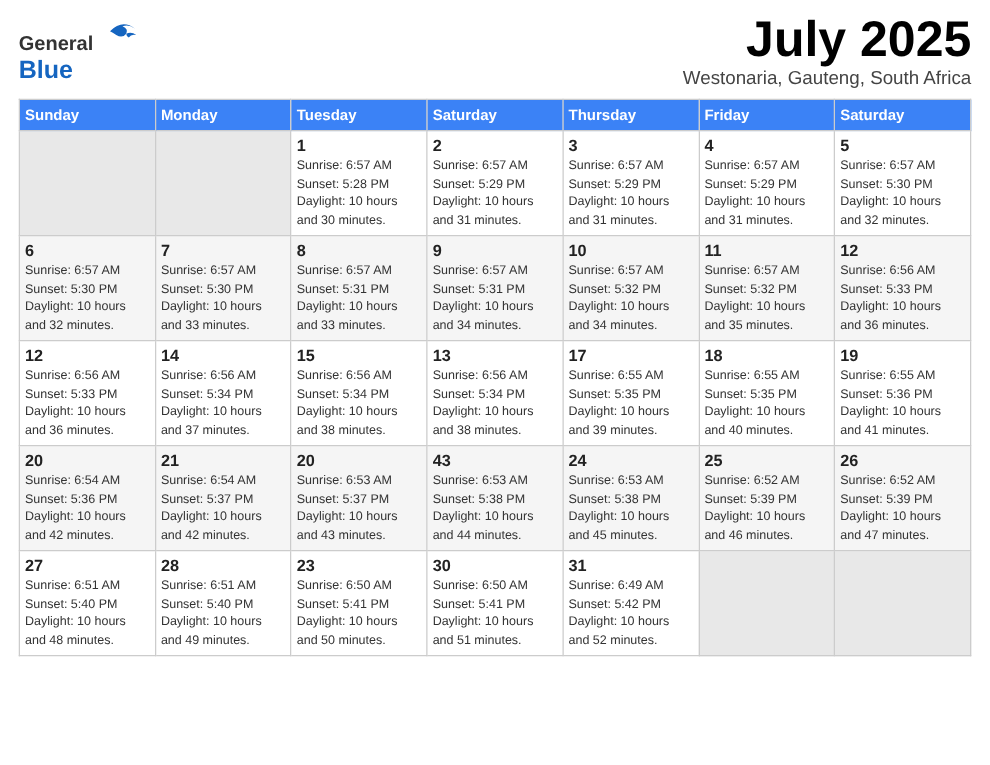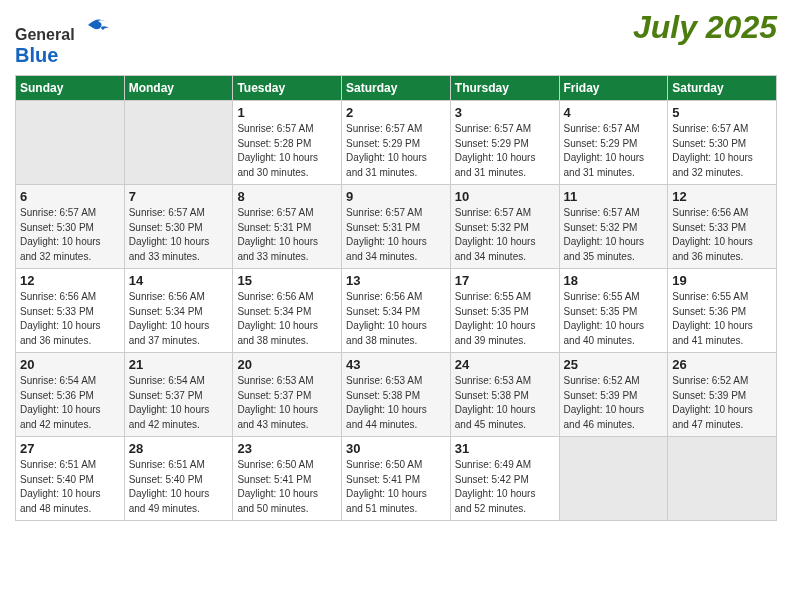--- a/index.html
+++ b/index.html
@@ -36,37 +36,36 @@
     }
     .logo-icon {
       width: 30px;
       height: 30px;
       margin-left: 4px;
     }
     .title-block {
       text-align: right;
     }
     .main-title {
-      font-size: 32px;
+      font-size: 40px;
       font-weight: bold;
-      color: #4d7c0f;
+      color: #000000;
       line-height: 1.1;
-      font-style: italic;
     }
     .subtitle {
       font-size: 15px;
       color: #444;
     }
     table {
       width: 100%;
       border-collapse: collapse;
       table-layout: fixed;
     }
     th {
-      background-color: #15803d;
+      background-color: #3b82f6;
       color: #fff;
       font-size: 12px;
       font-weight: bold;
       padding: 5px 4px;
       text-align: left;
       border: 1px solid #ccc;
     }
     td {
       border: 1px solid #ccc;
       vertical-align: top;
@@ -107,20 +106,21 @@
         <span class="logo-text-general">General</span>
         <svg class="logo-icon" viewBox="0 0 30 20" xmlns="http://www.w3.org/2000/svg">
           <path d="M5,10 Q15,0 25,8 Q20,4 15,6 Q20,8 18,12 Q15,16 10,13 Q7,11 5,10Z" fill="#1565c0"></path>
           <path d="M18,12 Q22,10 26,13 Q22,12 20,15 Q18,14 18,12Z" fill="#1565c0"></path>
         </svg>
         <div><span class="logo-text-blue">Blue</span></div>
       </div>
     </div>
     <div class="title-block">
       <div class="main-title">July 2025</div>
+      <div class="subtitle">Westonaria, Gauteng, South Africa</div>
     </div>
   </div>
 
   <table>
     <thead>
       <tr>
         <th>Sunday</th>
         <th>Monday</th>
         <th>Tuesday</th>
         <th>Saturday</th>

